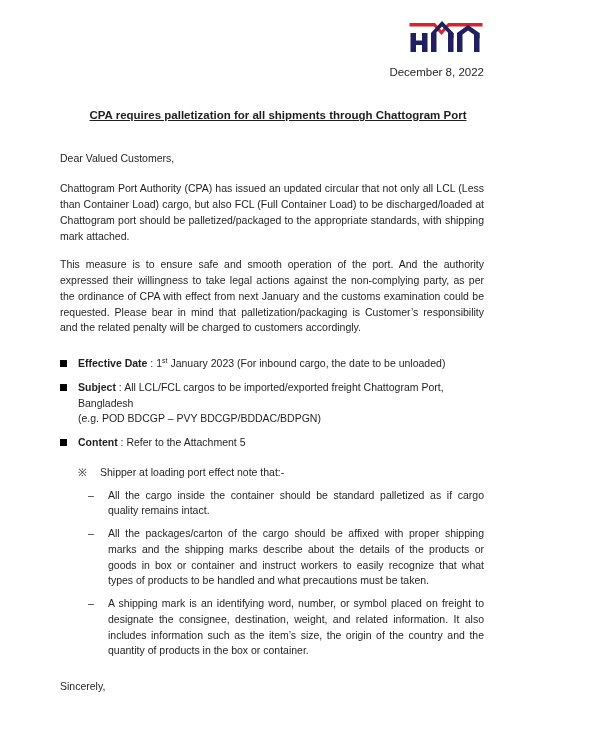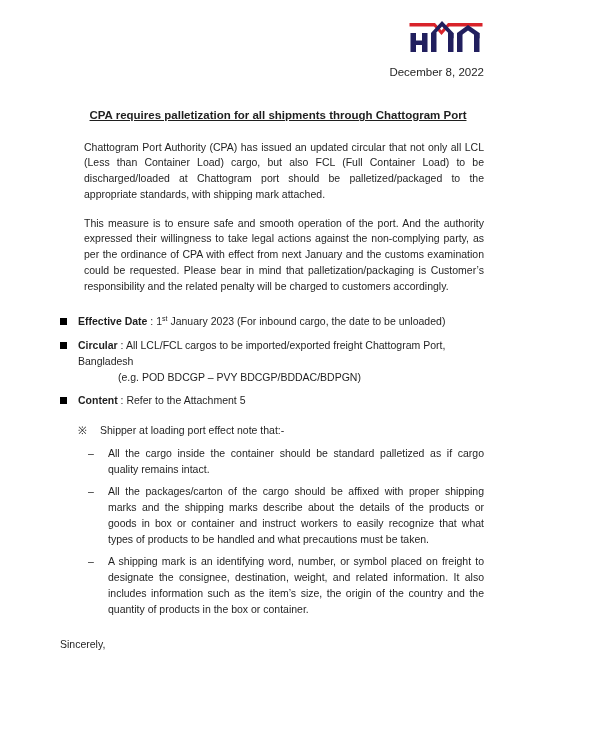--- a/index.html
+++ b/index.html
@@ -26,33 +26,33 @@
   .title-row {
     text-align:center;
     margin-top:26px;
     font-size:11.5px;
     font-weight:bold;
   }
   .title-row span { text-decoration:underline;padding-left:12px; }
   p { margin:0; }
   .salutation { margin-top:26px; }
   .intro { margin-top:18px; }
-  .body-par { margin-top:13px; text-align:justify;margin-left:24px; }
+  .body-par { margin-top:13px; text-align:justify; }
   .body-par.first { margin-top:15px; }
 
   ul.sq-list { list-style:none; margin:20px 0 0 0; padding:0; }
   ul.sq-list li { position:relative; padding-left:18px; margin-bottom:8px; }
   .sq {
     position:absolute; left:0; top:4px;
     width:7px; height:7px; background:#000000;
     display:inline-block;
   }
   .term { font-weight:bold; }
   sup.ord { font-size:7px; vertical-align:super; line-height:0; }
-  .sub-line { margin-left:40px; }
+  .sub-line { }
 
   .note { margin-top:14px; }
   .note-heading { position:relative; padding-left:40px; }
   .note-marker { position:absolute; left:18px; top:0; }
   .dash-item { position:relative; padding-left:48px; margin-top:7px; text-align:justify; }
   .dash-marker { position:absolute; left:28px; top:0; }
 
   .attachment-row { margin-top:12px; }
   .closing { margin-top:16px; }
   .signoff { margin-top:20px; }
@@ -80,34 +80,35 @@
       <polygon points="97,26 119,10 142,26 142,37 119,21 97,37" fill="#211F5E"></polygon>
     </svg>
   </div>
 
   <div class="date-row">December 8, 2022</div>
 
   <div class="title-row">
     <span>CPA requires palletization for all shipments through Chattogram Port</span>
   </div>
 
+  <p class="salutation">Dear Valued Customers,</p>
 
 
   <p class="body-par first">Chattogram Port Authority (CPA) has issued an updated circular that not only all LCL (Less than Container Load) cargo, but also FCL (Full Container Load) to be discharged/loaded at Chattogram port should be palletized/packaged to the appropriate standards, with shipping mark attached.</p>
 
   <p class="body-par">This measure is to ensure safe and smooth operation of the port. And the authority expressed their willingness to take legal actions against the non-complying party, as per the ordinance of CPA with effect from next January and the customs examination could be requested. Please bear in mind that palletization/packaging is Customer’s responsibility and the related penalty will be charged to customers accordingly.</p>
 
   <ul class="sq-list">
     <li>
       <span class="sq"></span>
       <span class="term">Effective Date</span><span> : </span><span>1</span><sup class="ord">st</sup><span> January 2023 (For inbound cargo, the date to be unloaded)</span>
     </li>
     <li>
       <span class="sq"></span>
-      <span class="term">Circular</span><span> : </span><span>All LCL/FCL cargos to be imported/exported freight Chattogram Port, Bangladesh</span>
+      <span class="term">Subject</span><span> : </span><span>All LCL/FCL cargos to be imported/exported freight Chattogram Port, Bangladesh</span>
       <div class="sub-line">(e.g. POD BDCGP – PVY BDCGP/BDDAC/BDPGN)</div>
     </li>
     <li>
       <span class="sq"></span>
       <span class="term">Content</span><span> : </span><span>Refer to the Attachment 5</span>
     </li>
   </ul>
 
   <div class="note">
     <div class="note-heading">

